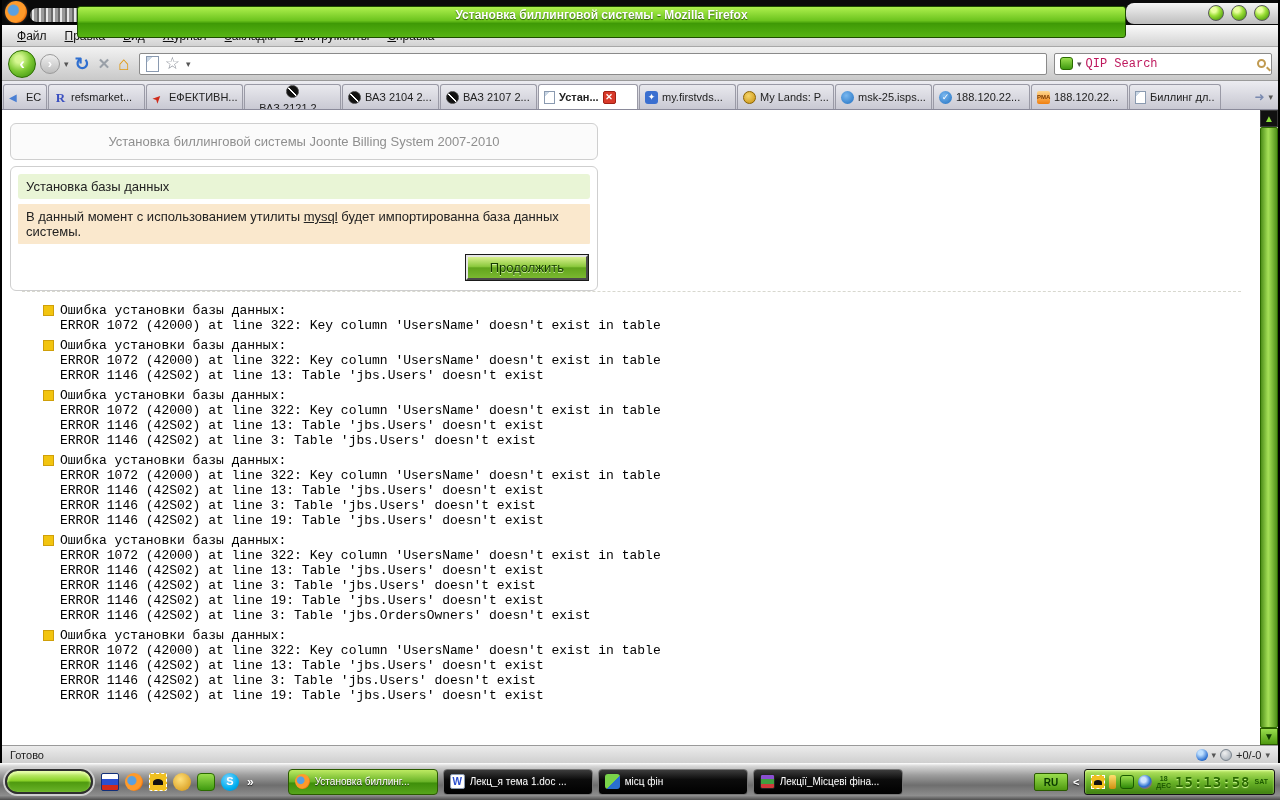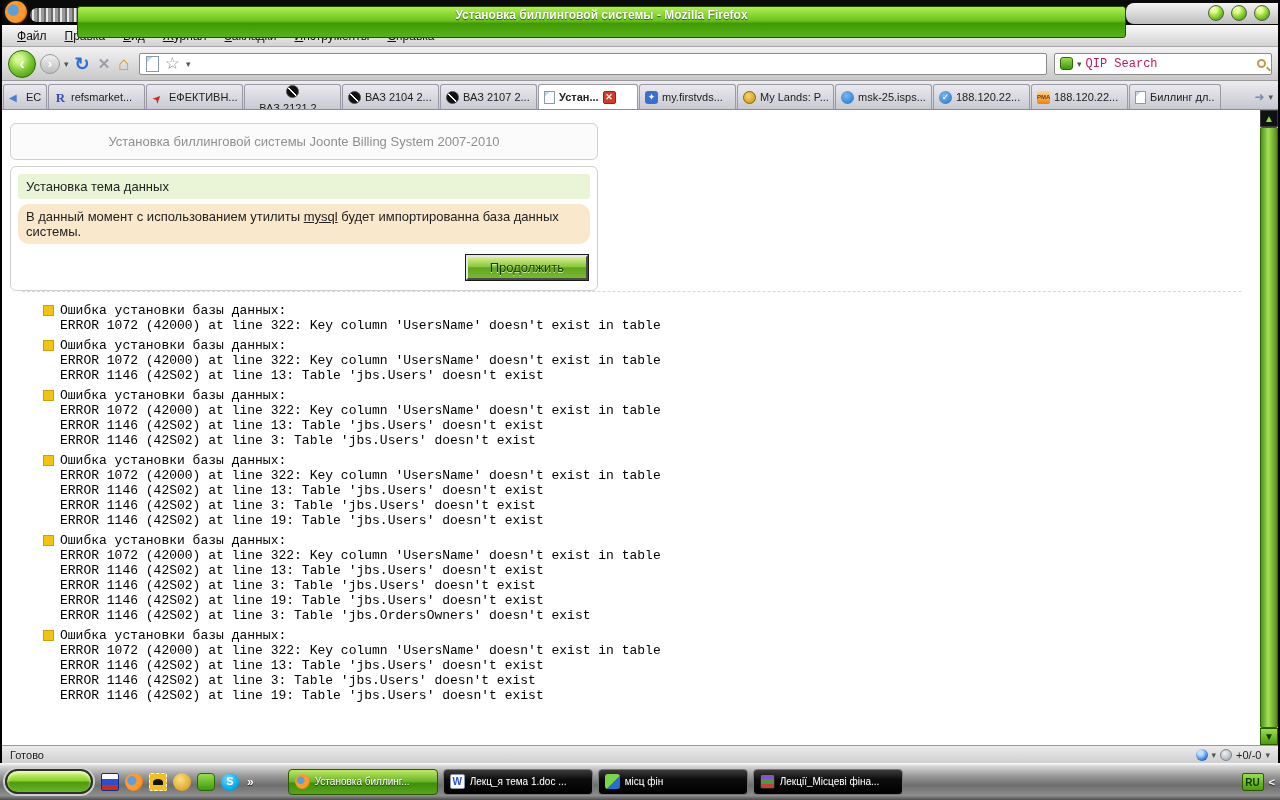--- a/index.html
+++ b/index.html
@@ -91,21 +91,21 @@
     color:#fff; font-size:9px; font-weight:bold; line-height:11px; text-align:center; flex:none; }
   .tab-scroll { margin-left:auto; display:flex; align-items:center; gap:4px; padding:0 4px 5px 0; }
   .tab-scroll .arr { color:#7a8ab0; font-size:12px; }
 
   
   .content { position:relative; height:635px; background:#fff; overflow:hidden; padding:13px 25px 0 8px; }
   .hdr-box { width:588px; border:1px solid #cfcfcf; border-radius:6px; background:#fbfbfb;
     text-align:center; padding:10px 6px; font-size:13px; color:#8f8f8f; }
   .main-box { width:588px; border:1px solid #cfcfcf; border-radius:6px; margin-top:6px; padding:7px; }
   .strip-green { background:#e9f5d6; border-radius:3px; padding:5px 8px; font-size:13px; color:#222; }
-  .strip-peach { background:#fae8cd; border-radius:11px; padding:5px 8px; font-size:13px; color:#222; margin-top:5px; }
+  .strip-peach { background:#fae8cd; border-radius:1px; padding:5px 8px; font-size:13px; color:#222; margin-top:5px; }
   .strip-peach a { color:#222; text-decoration:underline; }
   .btn-row { text-align:right; padding:11px 2px 3px 0; }
   .btn-continue { display:inline-block; min-width:103px; padding:3px 22px; font-size:13px; color:#143a00;
     text-align:center; border:2px solid; border-color:#e6e6e6 #4a4a4a #4a4a4a #e6e6e6; outline:1px solid #1a1a1a;
     background:linear-gradient(180deg,#d9f08e 0%,#8cc93e 45%,#62a51c 52%,#7ab830 100%);
     text-shadow:0 1px 0 #cfeea0; }
   .err-heading { font-size:19px; color:#7d9b04; margin:17px 0 7px 12px; }
   .err-sep { border-bottom:1px dashed #d8d8cf; margin:0 12px 11px 12px; }
   .errors { margin-left:33px; }
   .err-item { display:flex; margin-bottom:5px; }
@@ -159,21 +159,21 @@
     border-color:#2a5a00; }
   .taskbtn .tbl { font-size:10px; color:#fff; text-shadow:0 1px 1px #222; overflow:hidden; }
   .tbicon { width:15px; height:15px; flex:none; border-radius:2px; }
   .tbicon.firefox { border-radius:50%;
     background:radial-gradient(circle at 38% 42%, #5aa0e0 0 26%, #ff9a2a 34% 62%, #e05c00 80%); }
   .tbicon.word { background:#fff; border:1px solid #8a9ab0; color:#2a4fd0; font-size:10px; font-weight:bold;
     text-align:center; line-height:14px; }
   .tbicon.foldr { background:linear-gradient(135deg,#7ad44a 0 55%,#2a6fd0 55%); border-radius:3px; }
   .tbicon.winrar { background:linear-gradient(180deg,#8a4fd0 0 33%,#3fa040 33% 66%,#d03a3a 66%); border:1px solid #222; }
   .tray { margin-left:auto; display:flex; align-items:center; gap:5px; }
-  .lang-ind { width:22px; height:18px; background:linear-gradient(180deg,#9ade4e,#4f9a10); border:1px solid #2a5a00;
+  .lang-ind { width:34px; height:18px; background:linear-gradient(180deg,#9ade4e,#4f9a10); border:1px solid #2a5a00;
     border-radius:2px; color:#0a3a00; font-size:10px; font-weight:bold; text-align:center; line-height:17px;margin-left:46px; }
   .tray-collapse { color:#fff; font-size:11px; font-weight:bold; text-shadow:0 1px 1px #222; }
   .clock-panel { height:26px; border:1px solid #141414; border-radius:3px; display:flex; align-items:center;
     gap:4px; padding:0 6px;
     background:linear-gradient(180deg,#b9e765 0%,#6ab428 50%,#3f7f10 100%); box-shadow:inset 0 1px 2px #dfffa0; }
   .trayicon { width:14px; height:14px; flex:none; }
   .trayicon.thebat { background:#f0c020; border:1px dashed #fff; position:relative; }
   .trayicon.thebat::after { content:""; position:absolute; left:2px; top:4px; width:8px; height:5px;
     background:#111; border-radius:50% 50% 10% 10%; }
   .trayicon.bolt { width:7px; background:linear-gradient(180deg,#ffe070,#d09010); border-radius:2px; }
@@ -292,21 +292,21 @@
       <div class="tab-scroll">
         <span class="arr">➜</span>
         <span class="caret">▾</span>
       </div>
     </div>
 
     <div class="content">
       <div class="hdr-box">Установка биллинговой системы Joonte Billing System 2007-2010</div>
 
       <div class="main-box">
-        <div class="strip-green">Установка тема данных</div>
+        <div class="strip-green">Установка базы данных</div>
         <div class="strip-peach"><span>В данный момент с использованием утилиты </span><a href="#">mysql</a><span> будет импортированна база данных системы.</span></div>
         <div class="btn-row">
           <span class="btn-continue">Продолжить</span>
         </div>
       </div>
 
       <div class="err-sep"></div>
 
       <div class="errors">
         <div class="err-item">
@@ -409,15 +409,27 @@
       <span class="tbicon foldr"></span>
       <span class="tbl">місц фін</span>
     </div>
     <div class="taskbtn">
       <span class="tbicon winrar"></span>
       <span class="tbl">Лекції_Місцеві фіна...</span>
     </div>
     <div class="tray">
       <div class="lang-ind">RU</div>
       <span class="tray-collapse">&lt;</span>
+      <div class="clock-panel">
+        <span class="trayicon thebat"></span>
+        <span class="trayicon bolt"></span>
+        <span class="trayicon qip"></span>
+        <span class="trayicon sphere"></span>
+        <span class="tray-date">
+          <span>18</span><br>
+          <span>ДЕС</span>
+        </span>
+        <span class="tray-time">15:13:58</span>
+        <span class="tray-wd">SAT</span>
+      </div>
     </div>
   </div>
 </div>
 
 </body></html>

